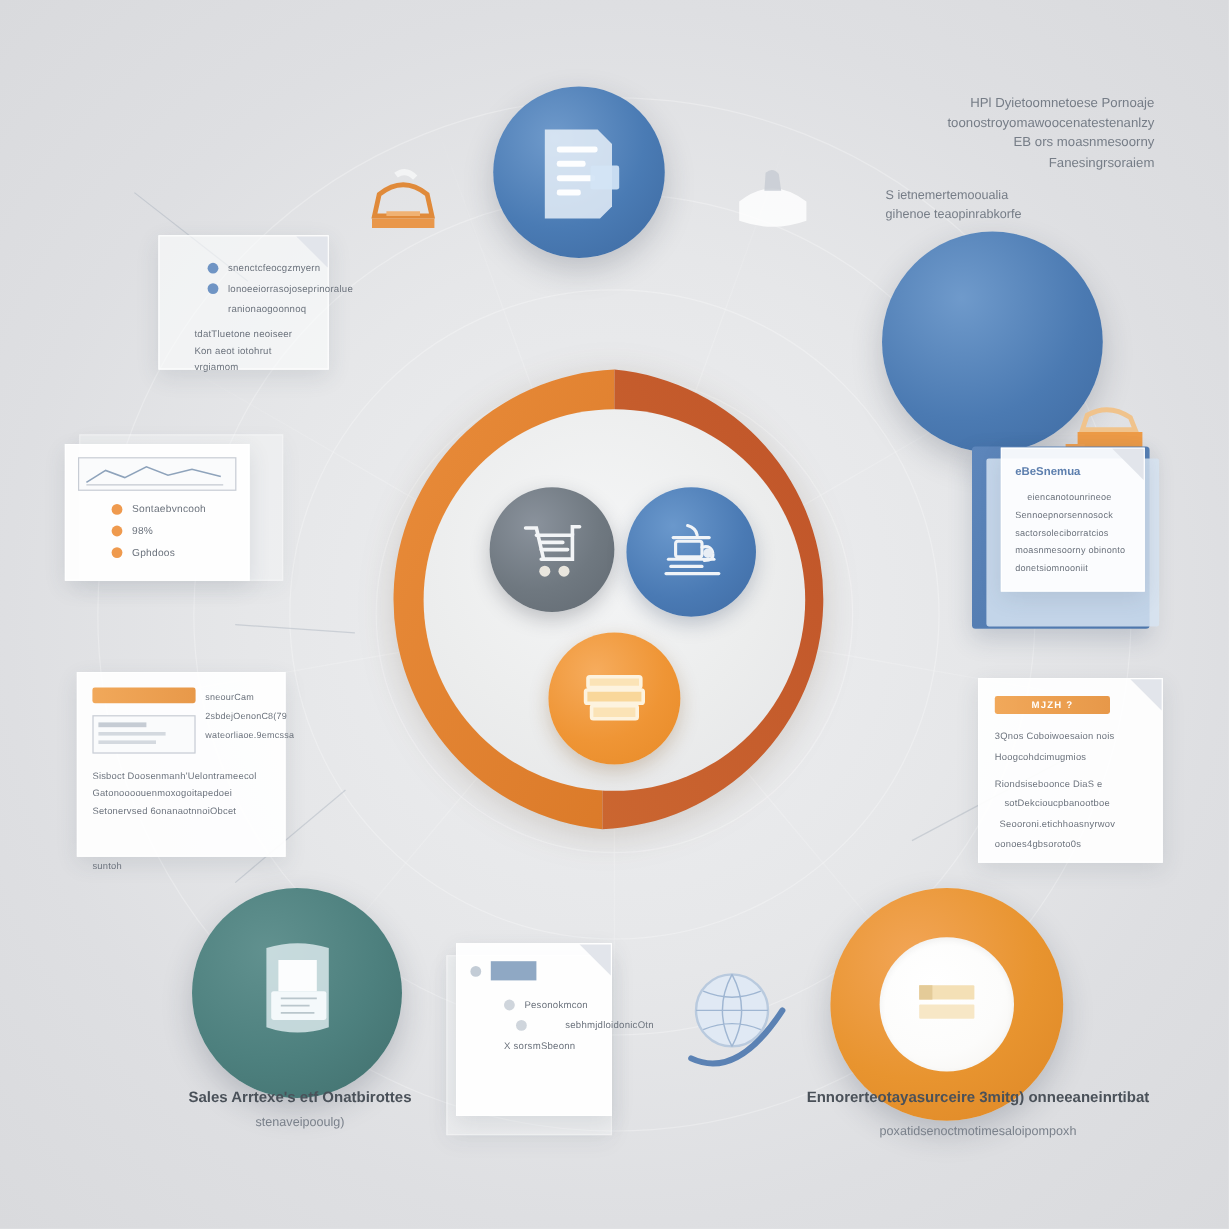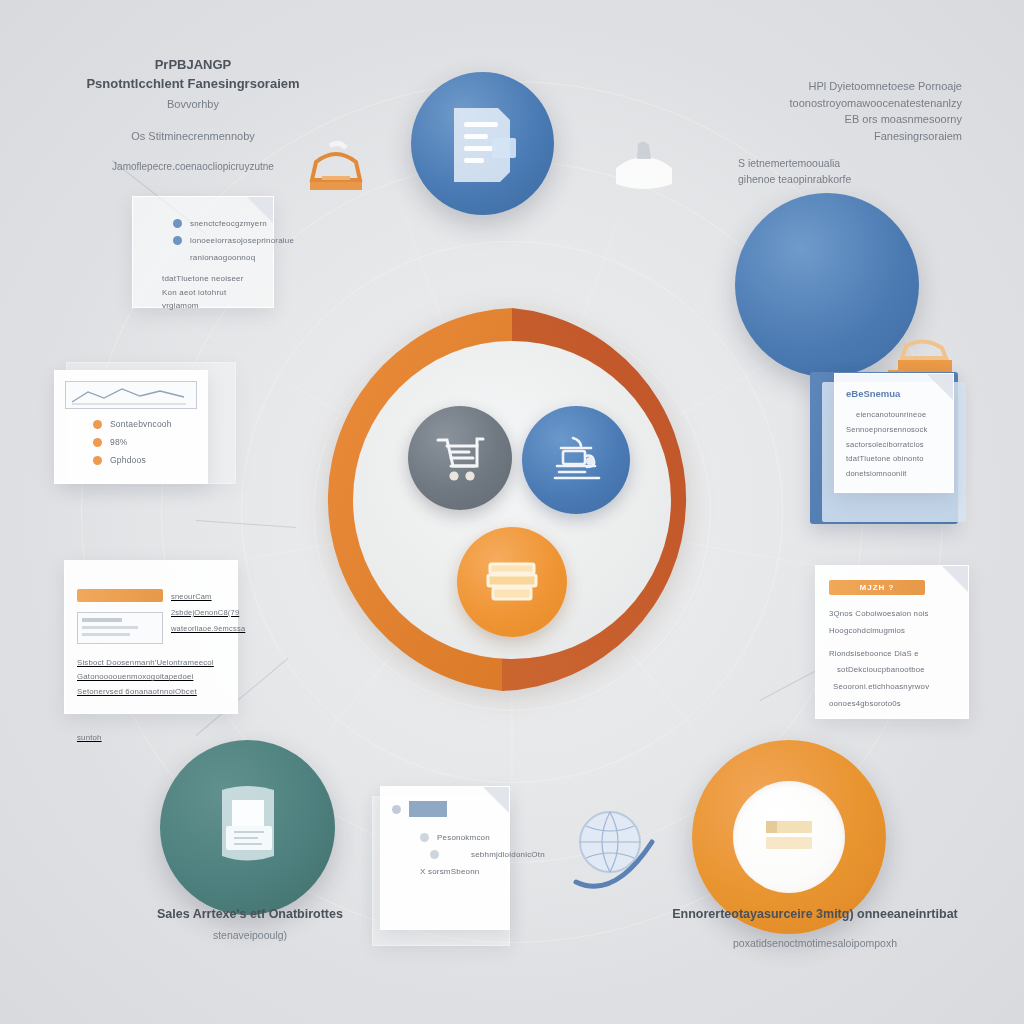--- a/index.html
+++ b/index.html
@@ -286,21 +286,21 @@
         <span class="txt" style="font-size:8.5px;">98%</span>
         </div>
       <div class="bullet">
           <span class="dot o"></span>
         <span class="txt" style="font-size:8.5px;">Gphdoos</span>
         </div>
     </div>
   </div>
 
   <div class="card" style="left:64px;top:560px;width:172px;height:152px;">
-    <div style="padding:28px 12px 10px 12px;text-decoration:underline;">
+    <div style="padding:12px 12px 10px 12px;">
       <div style="display:flex;gap:8px;">
         <div style="flex:0 0 86px;">
           <div class="tagbar sm" style="width:86px;"></div>
           <div class="thumb" style="height:30px;margin-top:10px;">
             <svg width="84" height="30" viewBox="0 0 84 30" style="display:block">
               <rect x="4" y="5" width="40" height="4" fill="#c6ccd4"></rect>
               <rect x="4" y="13" width="56" height="3" fill="#d4d9df"></rect>
               <rect x="4" y="20" width="48" height="3" fill="#d4d9df"></rect>
             </svg>
           </div>
@@ -325,21 +325,21 @@
               box-shadow:0 8px 20px rgba(50,70,100,.2);"></div>
   <div style="position:absolute;left:822px;top:382px;width:144px;height:140px;
               background:rgba(215,228,242,.85);border-radius:2px;"></div>
   <div class="card" style="left:834px;top:373px;width:118px;height:118px;">
     <div class="corner"></div>
     <div style="padding:14px 11px;">
       <div style="font-size:9.5px;font-weight:bold;color:#5d7fae;margin-bottom:9px;">eBeSnemua</div>
       <div class="txt" style="font-size:7.6px;line-height:1.95;margin-left:10px;">eiencanotounrineoe</div>
       <div class="txt" style="font-size:7.6px;line-height:1.95;">Sennoepnorsennosock</div>
       <div class="txt" style="font-size:7.6px;line-height:1.95;">sactorsoleciborratcios</div>
-      <div class="txt" style="font-size:7.6px;line-height:1.95;">tdatTluetone obinonto</div>
+      <div class="txt" style="font-size:7.6px;line-height:1.95;">moasnmesoorny obinonto</div>
       <div class="txt" style="font-size:7.6px;line-height:1.95;">donetsiomnooniit</div>
     </div>
   </div>
 
   <div class="card" style="left:815px;top:565px;width:152px;height:152px;">
     <div class="corner"></div>
     <div style="padding:14px 13px;">
       <div class="tagbar" style="display:flex;align-items:center;justify-content:center;">
         <span style="font-size:8px;color:#fff;font-weight:bold;letter-spacing:1px;">MJZH ?</span>
       </div>
@@ -369,27 +369,20 @@
       <div class="bullet" style="margin-left:10px;gap:32px;">
           <span class="dot" style="background:#cfd5dc"></span>
         <span class="txt" style="font-size:8px;">sebhmjdloidonicOtn</span>
         </div>
       <div class="bullet">
         <span class="txt" style="font-size:8px;">X sorsmSbeonn</span>
         </div>
     </div>
   </div>
 
-  <div class="head" style="left:78px;top:56px;width:230px;text-align:center;">
-    <div class="t1">PrPBJANGP</div>
-    <div class="t1">Psnotntlcchlent Fanesingrsoraiem</div>
-    <div class="t2" style="margin-top:2px;">Bovvorhby</div>
-    <div class="t2" style="margin-top:16px;">Os Stitminecrenmennoby</div>
-    <div class="t2" style="margin-top:14px;font-size:10px;">Jamoflepecre.coenaocliopicruyzutne</div>
-  </div>
 
   <div class="head" style="left:738px;top:78px;width:224px;text-align:right;">
     <div class="t2" style="font-size:11px;">HPl Dyietoomnetoese Pornoaje</div>
     <div class="t2" style="font-size:11px;">toonostroyomawoocenatestenanlzy</div>
     <div class="t2" style="font-size:11px;">EB ors moasnmesoorny</div>
     <div class="t2" style="font-size:11px;">Fanesingrsoraiem</div>
     <div class="t2" style="font-size:10.5px;margin-top:12px;text-align:left;">S ietnemertemooualia</div>
     <div class="t2" style="font-size:10.5px;text-align:left;">gihenoe teaopinrabkorfe</div>
   </div>
 

